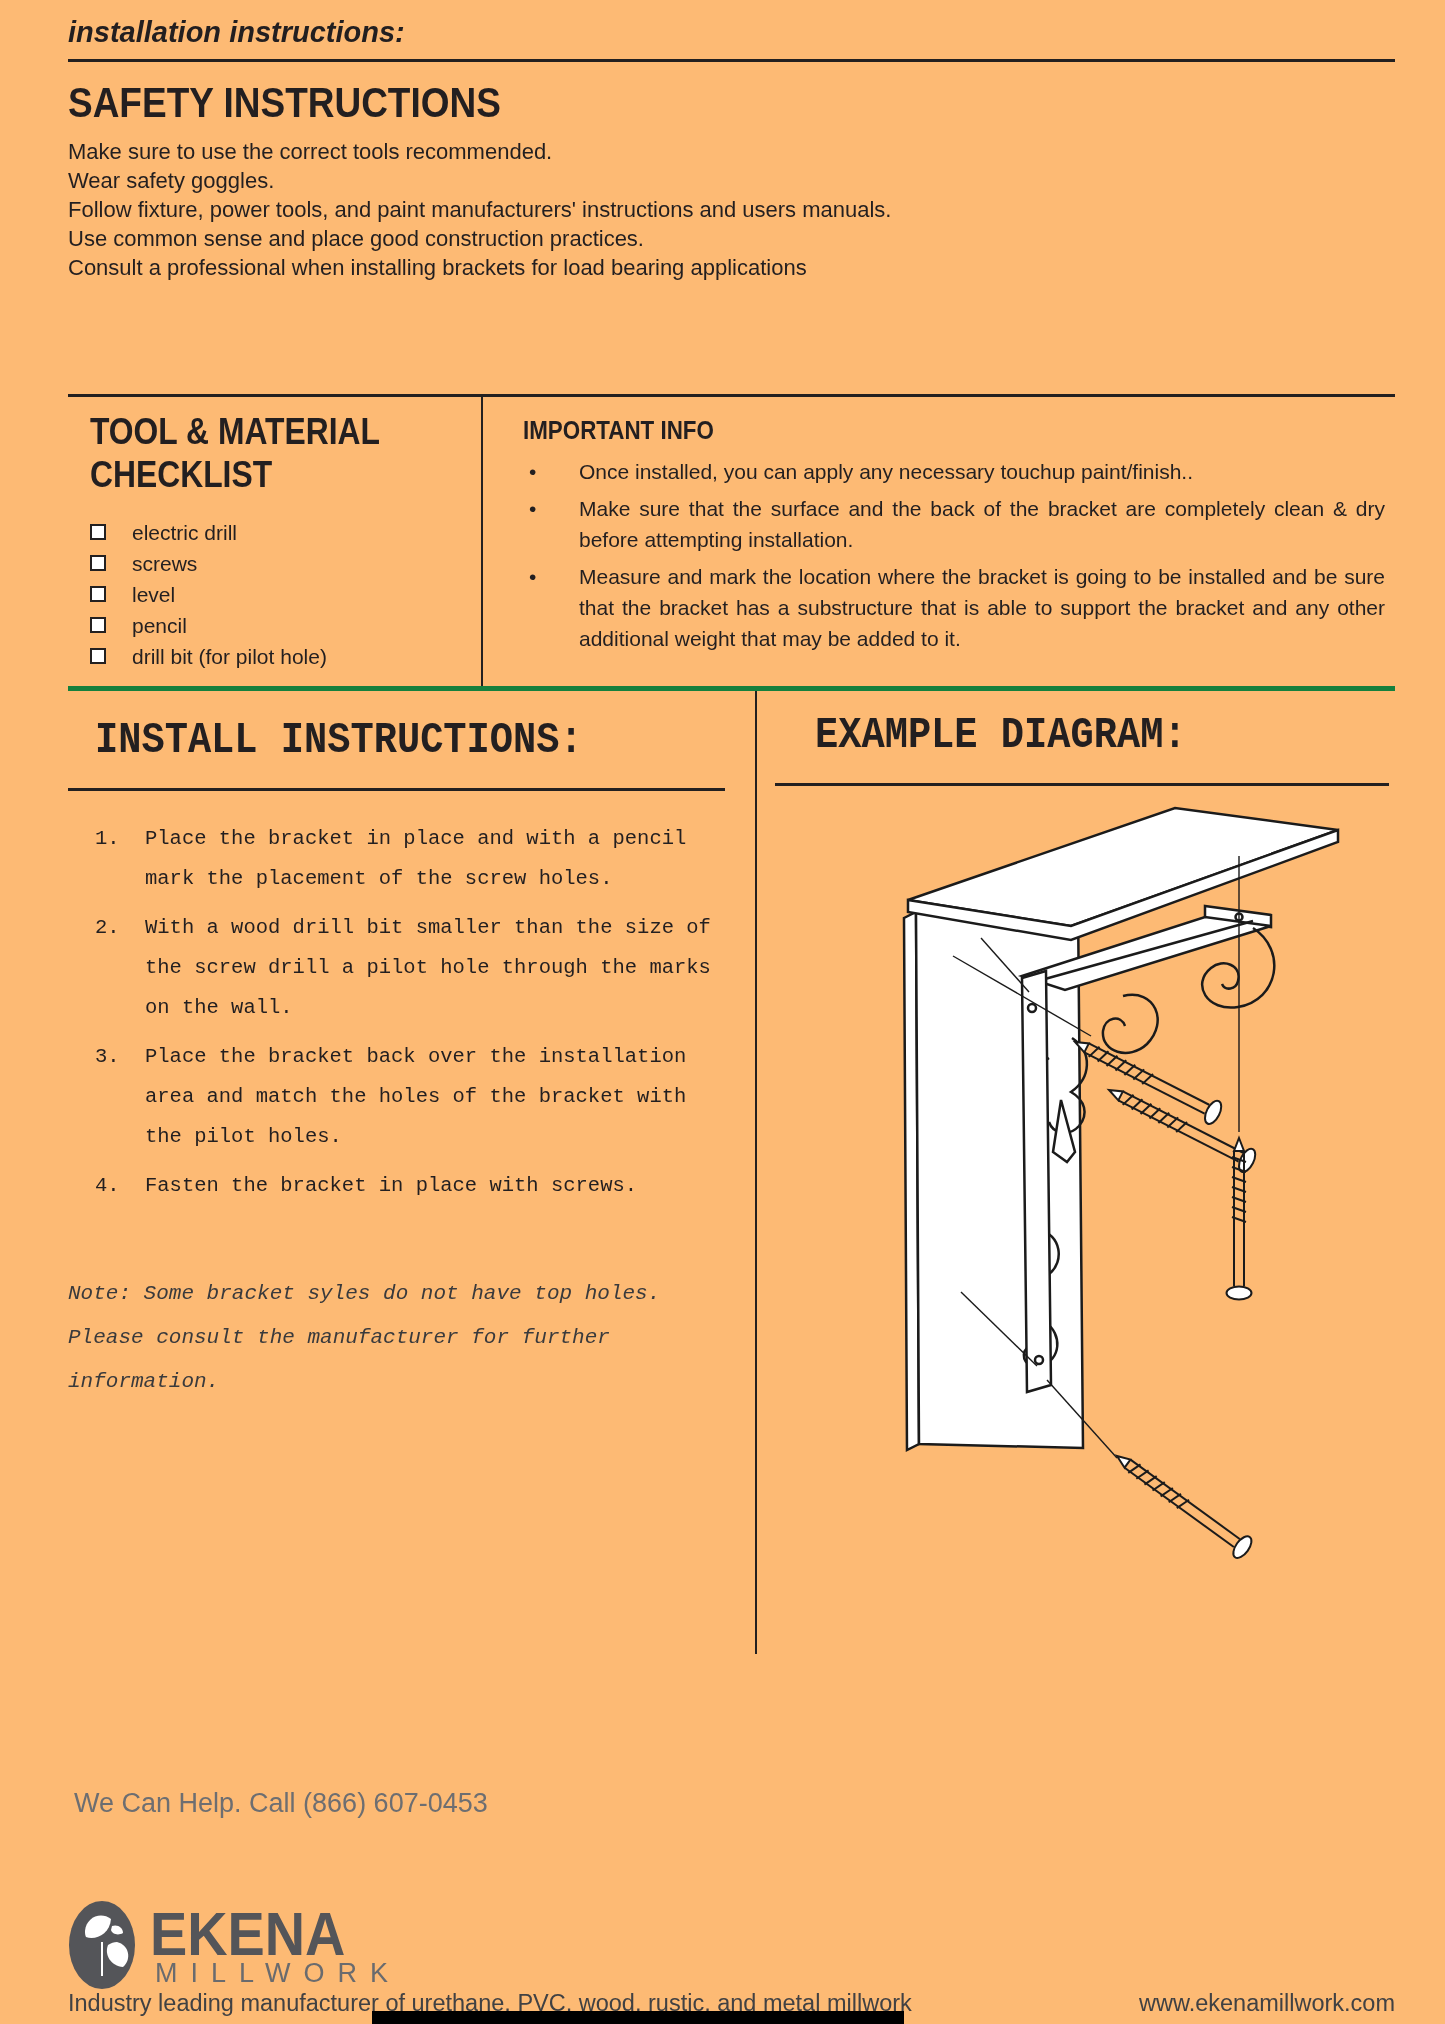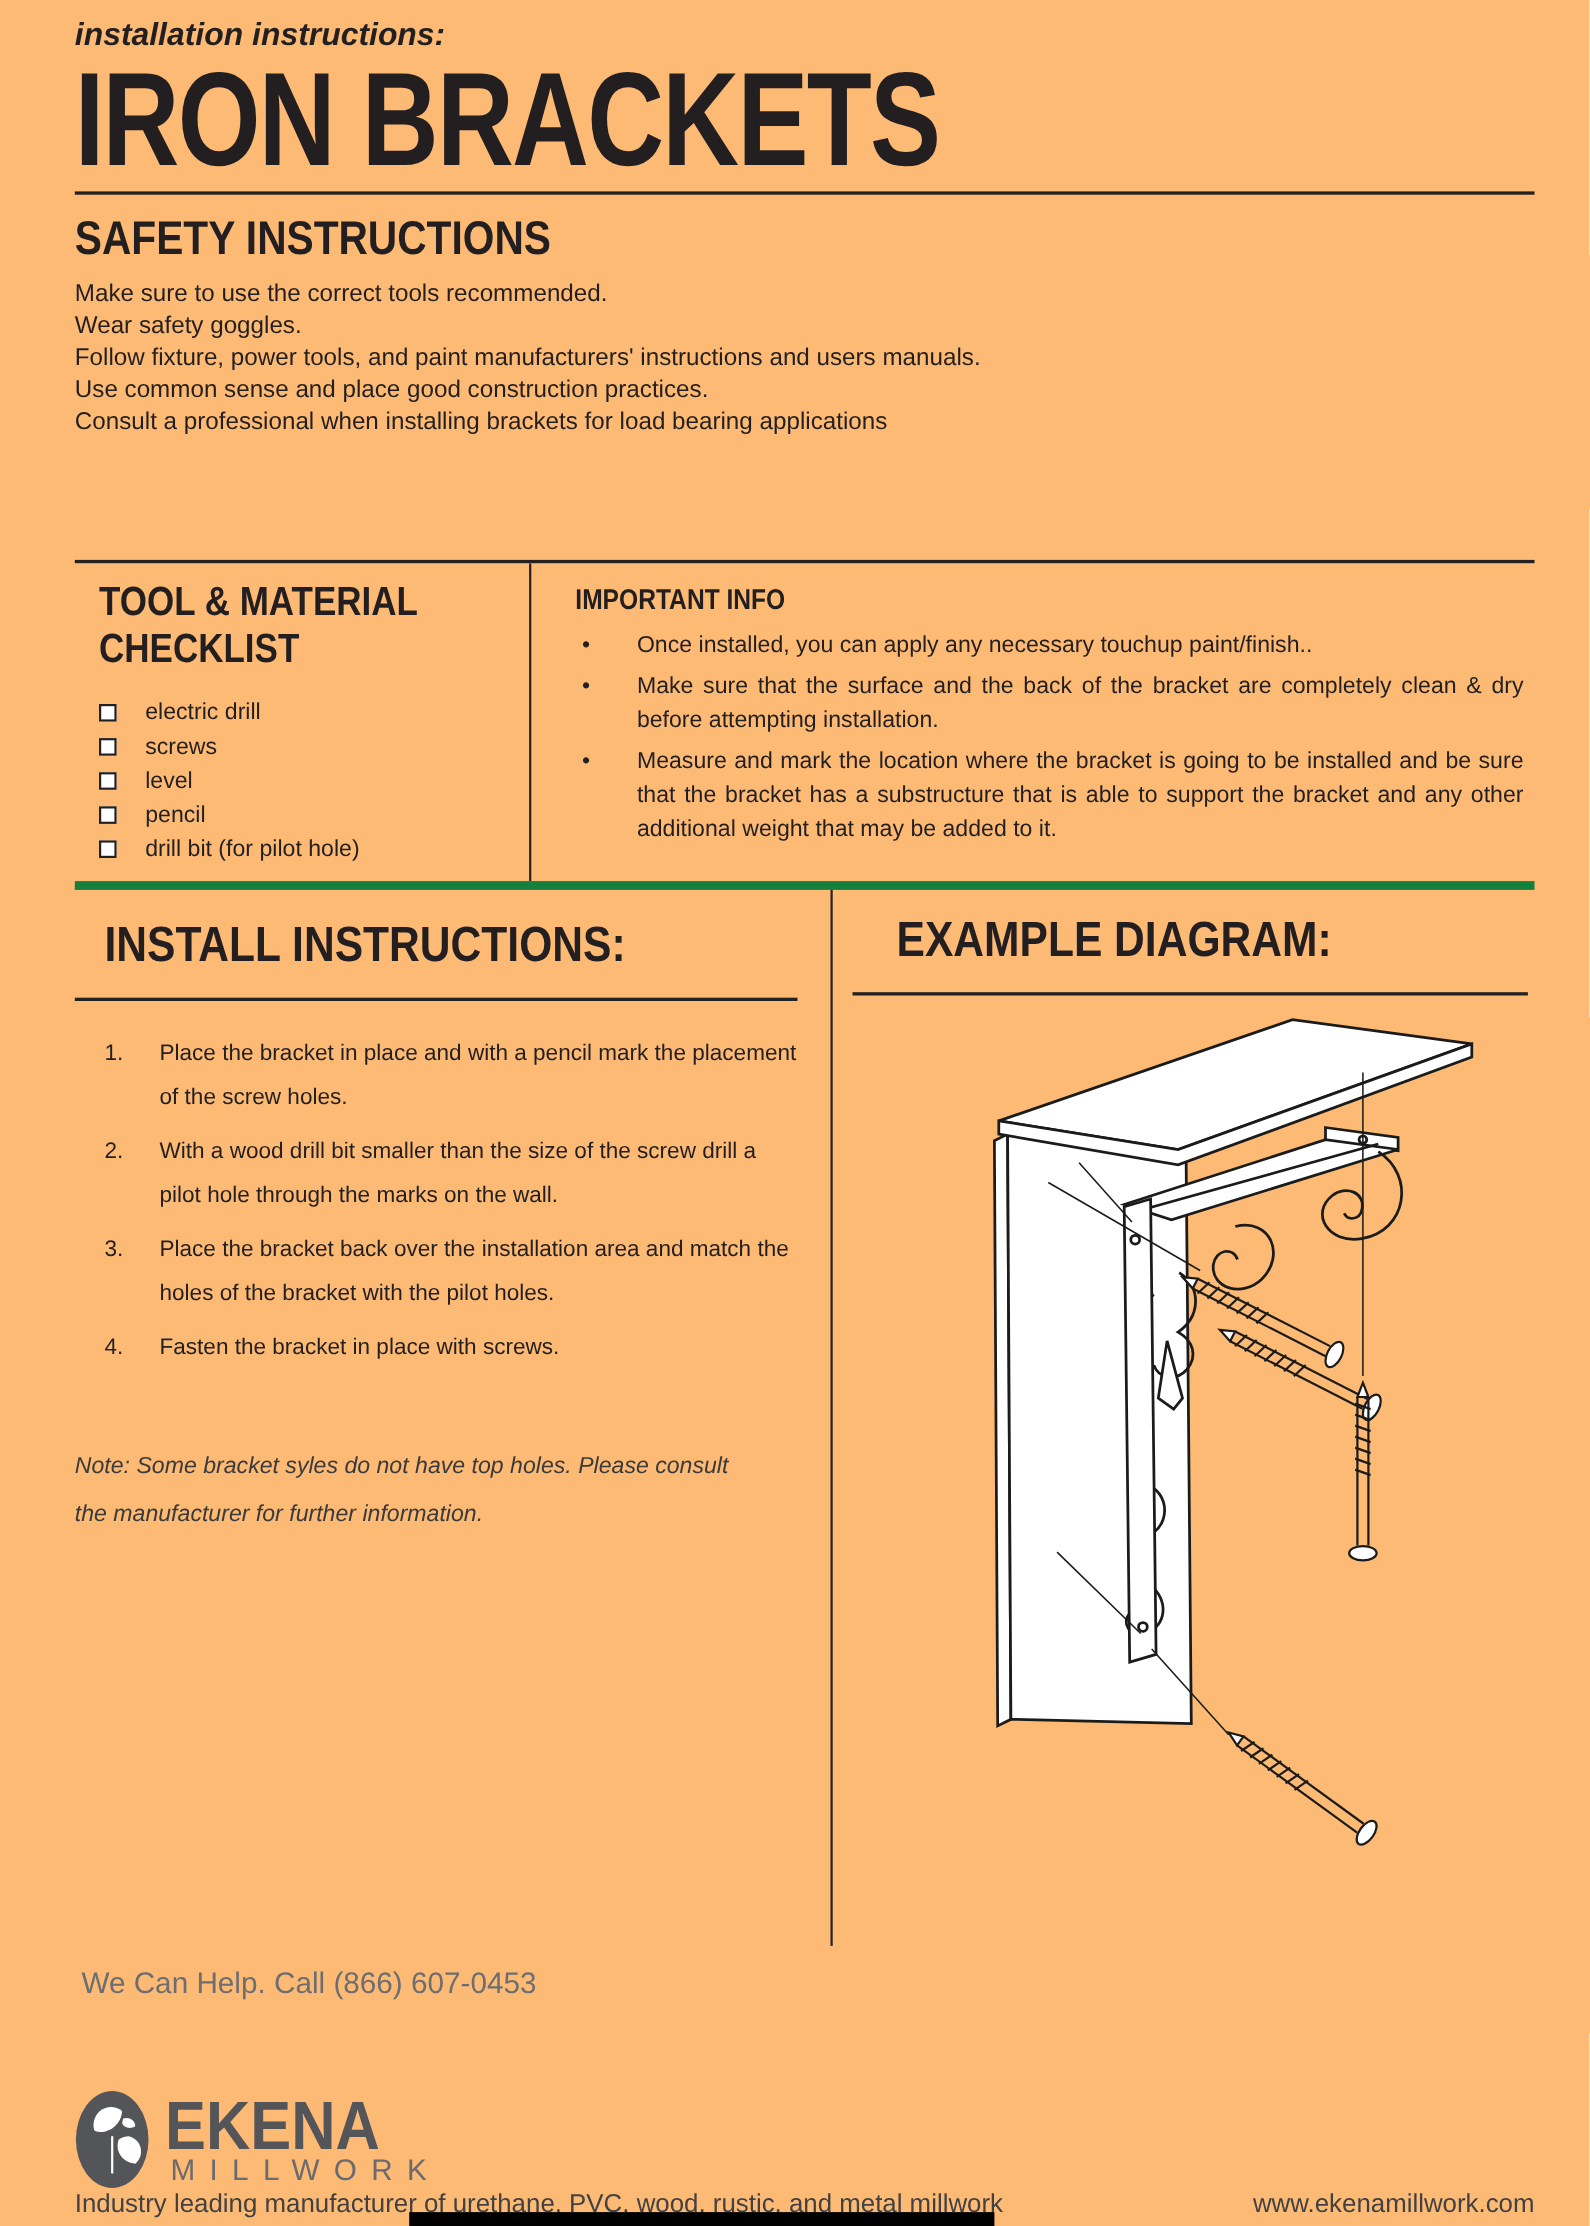--- a/index.html
+++ b/index.html
@@ -29,21 +29,21 @@
   .check-list { list-style:none; margin-top:20px; }
   .check-list li { display:flex; align-items:center; font-size:21px; line-height:31px; }
   .cbox { width:16px; height:16px; border:2px solid #232020; margin-right:26px; flex:0 0 auto; background:#fff; }
   .sec2-right { border-left:2px solid #232020; padding:18px 10px 0 40px; }
   .info-h { font-size:26px; font-weight:700; }
   .bullets { list-style:none; margin-top:10px; }
   .bullets li { position:relative; padding-left:56px; font-size:21px; line-height:31px; text-align:justify; margin-bottom:6px; }
   .bullets li::before { content:"•"; position:absolute; left:6px; top:0; }
 
   
-  .sec3 { display:grid; grid-template-columns:689px 1fr; border-top:8px solid #15803d; min-height:968px; }
+  .sec3 { display:grid; grid-template-columns:689px 1fr; border-top:5px solid #15803d; min-height:968px;font-family:Liberation Mono, monospace; }
   .sec3-left { border-right:2px solid #232020; padding:20px 30px 0 0; }
   .inst-h { margin:4px 0 0 27px; font-size:45px; font-weight:700; }
   .h-rule-left { border:none; border-top:3px solid #232020; margin-top:22px; }
   .steps { list-style:none; counter-reset:step; margin-top:28px; }
   .steps li { counter-increment:step; position:relative; padding-left:77px; font-size:20.5px; line-height:1.95; margin-bottom:9px; }
   .steps li::before { content:counter(step) "."; position:absolute; left:27px; top:0; }
   .note { margin:66px 40px 0 0; font-size:21px; font-style:italic; color:#3a3a3c; line-height:2.1; }
 
   .sec3-right { padding:15px 0 0 18px; }
   .diag-h { margin:4px 0 0 40px; font-size:45px; font-weight:700; }
@@ -61,21 +61,20 @@
 
   svg { display:block; }
 </style>
 </head>
 <body>
 
 <div class="page">
   <div class="doc">
 
     <div class="kicker">installation instructions:</div>
-    <h1 class="title"><span class="cond">IRON BRACKETS</span></h1>
     <hr class="rule rule-title">
 
     <h2 class="safety-h"><span class="cond">SAFETY INSTRUCTIONS</span></h2>
     <div class="safety-lines">
       <p>Make sure to use the correct tools recommended.</p>
       <p>Wear safety goggles.</p>
       <p>Follow fixture, power tools, and paint manufacturers' instructions and users manuals.</p>
       <p>Use common sense and place good construction practices.</p>
       <p>Consult a professional when installing brackets for load bearing applications</p>
     </div>

